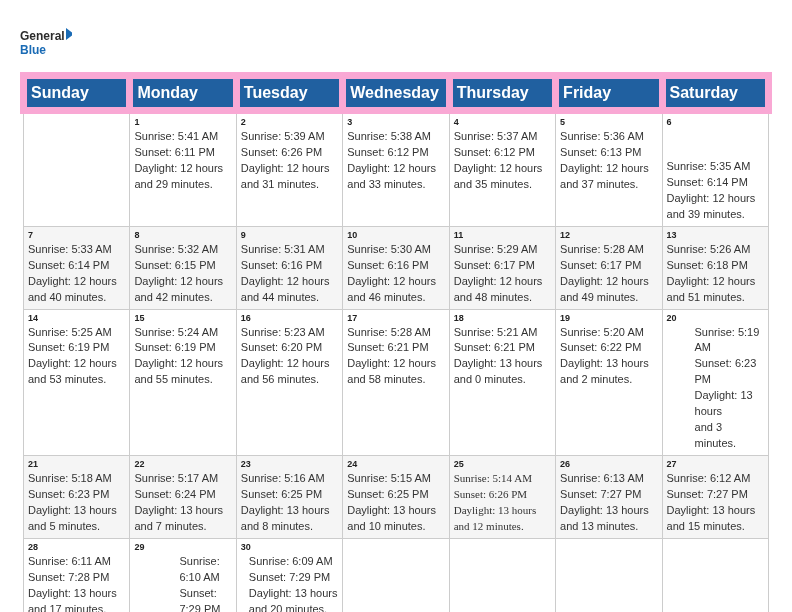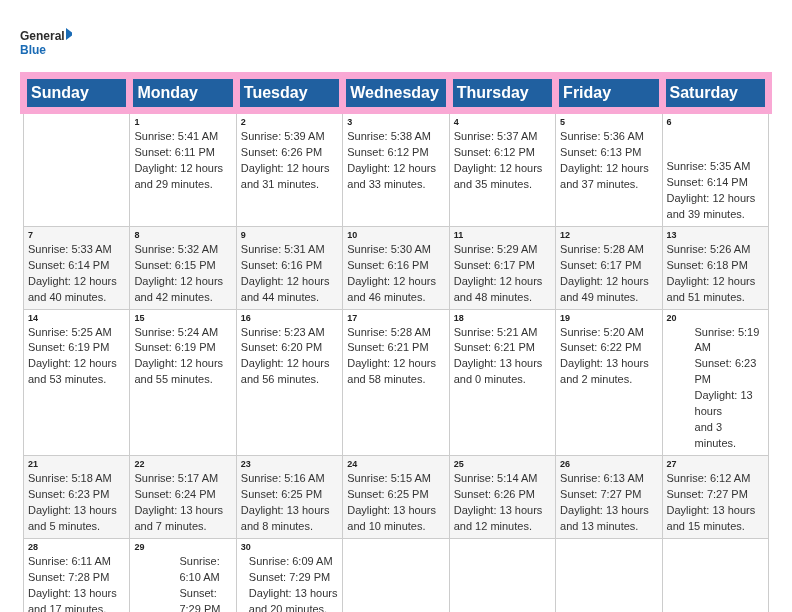--- a/index.html
+++ b/index.html
@@ -287,21 +287,21 @@
           </td>
           <td>
             <span class="day-num">24</span>
             <div class="cell-text" style="white-space: pre-line;">Sunrise: 5:15 AM
 Sunset: 6:25 PM
 Daylight: 13 hours
 and 10 minutes.</div>
           </td>
           <td>
             <span class="day-num">25</span>
-            <div class="cell-text" style="white-space: pre-line;">Sunrise: 5:14 AM
+            <div class="cell-text" style="white-space: pre-line; font-family: Liberation Serif, serif;">Sunrise: 5:14 AM
 Sunset: 6:26 PM
 Daylight: 13 hours
 and 12 minutes.</div>
           </td>
           <td>
             <span class="day-num">26</span>
             <div class="cell-text" style="white-space: pre-line;">Sunrise: 6:13 AM
 Sunset: 7:27 PM
 Daylight: 13 hours
 and 13 minutes.</div>

